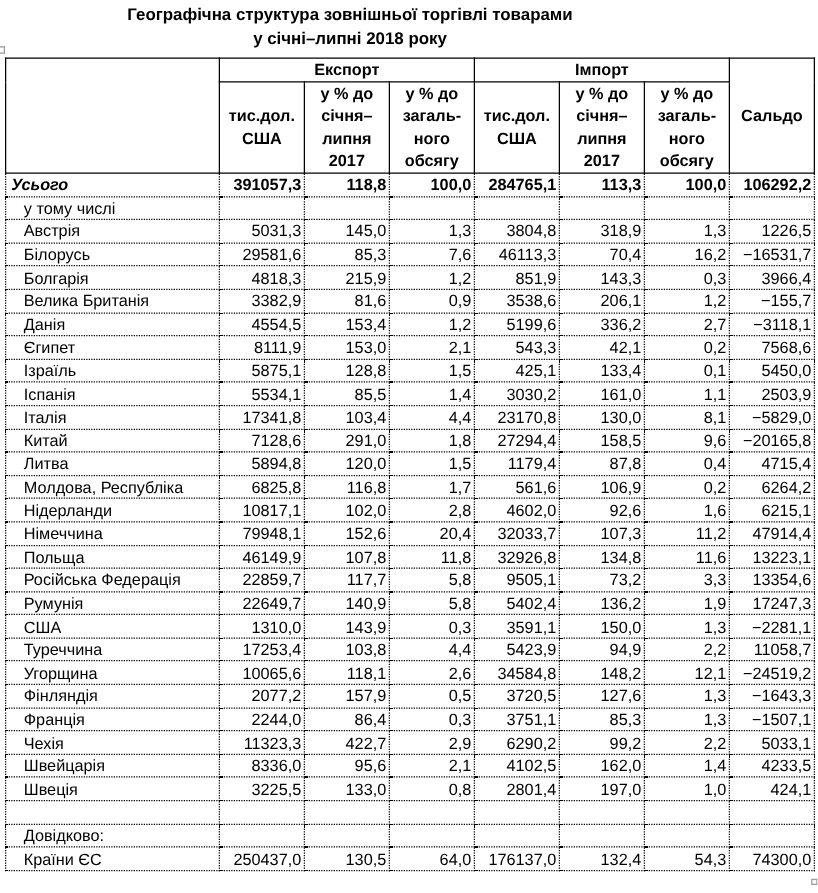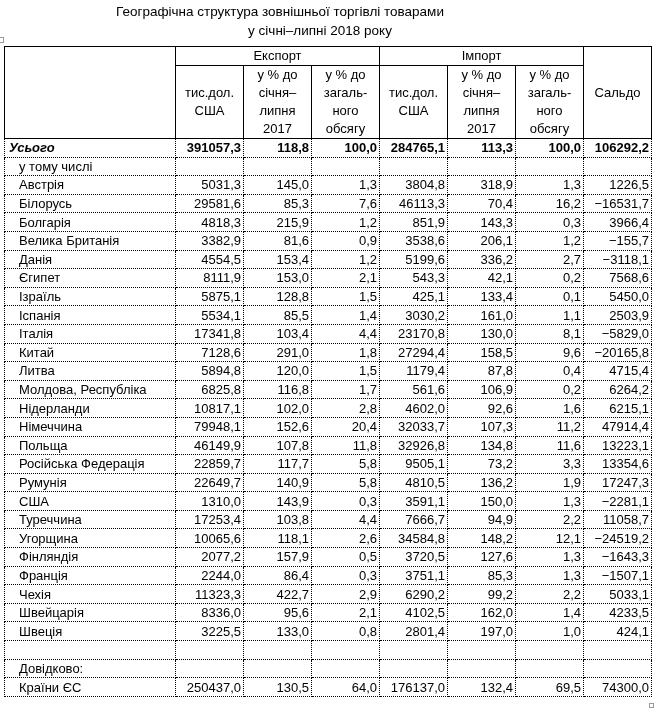--- a/index.html
+++ b/index.html
@@ -1,30 +1,30 @@
 <!DOCTYPE html>
 <html><head>
 <meta charset="utf-8">
 <style>
   html, body { margin: 0; padding: 0; background: #ffffff; }
   body { width: 654px; height: 714px; position: relative; overflow: hidden;
          font-family: "Liberation Sans", "DejaVu Sans", sans-serif; color: #000; }
   .title { position: absolute; left: 0; width: 560px; text-align: center;
-           font-weight: normal; font-size: 13.5px; line-height: 18px; }
+           font-weight: bold; font-size: 13.5px; line-height: 18px; }
   .title.l1 { top: 3px; }
-  .title.l2 { top: 22px; margin-left: 40px; }
+  .title.l2 { top: 22px; }
   .handle { position: absolute; left: 0; top: 37px; width: 4px; height: 6px;
             border: 1px solid #9a9a9a; border-left: none; box-sizing: border-box; }
   .handle-br { position: absolute; left: 649px; top: 703px; width: 5px; height: 5px;
                border: 1px solid #9a9a9a; box-sizing: border-box; }
   table { position: absolute; left: 4px; top: 46px; border-collapse: collapse;
           table-layout: fixed; font-size: 13px; }
   col.c0 { width: 171px; }
   col.cn { width: 68px; }
-  thead th { border: 1px solid #000; font-weight: normal; padding: 0; text-align: center;
+  thead th { border: 1px solid #000; font-weight: bold; padding: 0; text-align: center;
              line-height: 18px; vertical-align: middle; }
   thead tr.h1 th { height: 18px; }
   thead tr.h2 th { height: 72px; }
   tbody td { border: 1px dotted #000; height: 17.6px; padding: 0 4px 0 3px; line-height: 17px;
              white-space: nowrap; overflow: hidden; }
   tbody td.num { text-align: right; padding-right: 2px; }
   tbody td.name { padding-left: 14px; }
   tbody tr.total td { font-weight: bold; }
   tbody tr.total td.name { padding-left: 4px; font-style: italic; }
   tbody tr.sub td.name { padding-left: 14px; }
@@ -242,41 +242,41 @@
         <td class="num">9505,1</td>
         <td class="num">73,2</td>
         <td class="num">3,3</td>
         <td class="num">13354,6</td>
       </tr>
       <tr>
         <td class="name">Румунія</td>
         <td class="num">22649,7</td>
         <td class="num">140,9</td>
         <td class="num">5,8</td>
-        <td class="num">4810,5</td>
+        <td class="num">5402,4</td>
         <td class="num">136,2</td>
         <td class="num">1,9</td>
         <td class="num">17247,3</td>
       </tr>
       <tr>
         <td class="name">США</td>
         <td class="num">1310,0</td>
         <td class="num">143,9</td>
         <td class="num">0,3</td>
         <td class="num">3591,1</td>
         <td class="num">150,0</td>
         <td class="num">1,3</td>
         <td class="num">−2281,1</td>
       </tr>
       <tr>
         <td class="name">Туреччина</td>
         <td class="num">17253,4</td>
         <td class="num">103,8</td>
         <td class="num">4,4</td>
-        <td class="num">7666,7</td>
+        <td class="num">5423,9</td>
         <td class="num">94,9</td>
         <td class="num">2,2</td>
         <td class="num">11058,7</td>
       </tr>
       <tr>
         <td class="name">Угорщина</td>
         <td class="num">10065,6</td>
         <td class="num">118,1</td>
         <td class="num">2,6</td>
         <td class="num">34584,8</td>
@@ -354,19 +354,19 @@
         <td class="num"></td>
         <td class="num"></td>
       </tr>
       <tr class="sub">
         <td class="name">Країни ЄС</td>
         <td class="num">250437,0</td>
         <td class="num">130,5</td>
         <td class="num">64,0</td>
         <td class="num">176137,0</td>
         <td class="num">132,4</td>
-        <td class="num">69,5</td>
+        <td class="num">54,3</td>
         <td class="num">74300,0</td>
       </tr>
     </tbody>
 </table>
 
 <div class="handle-br"></div>
 
 </body></html>

